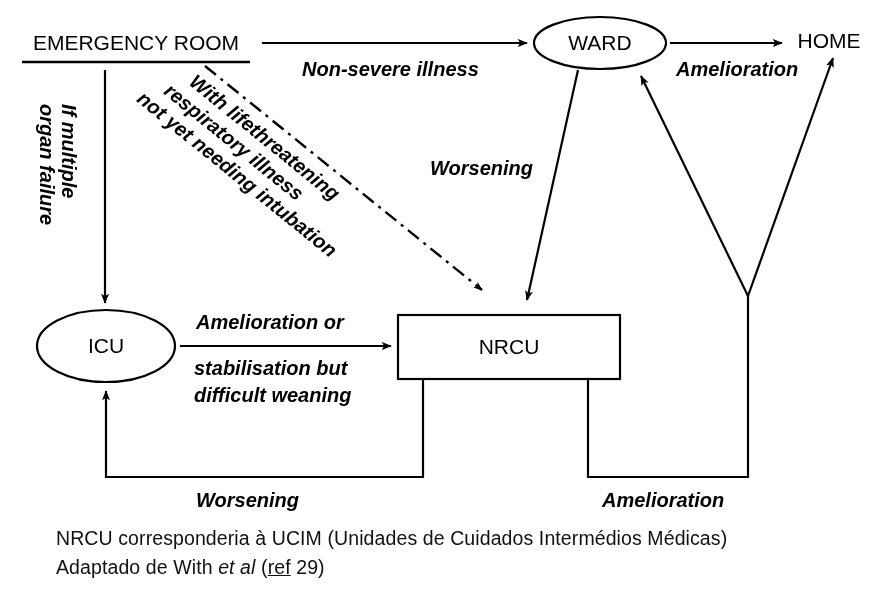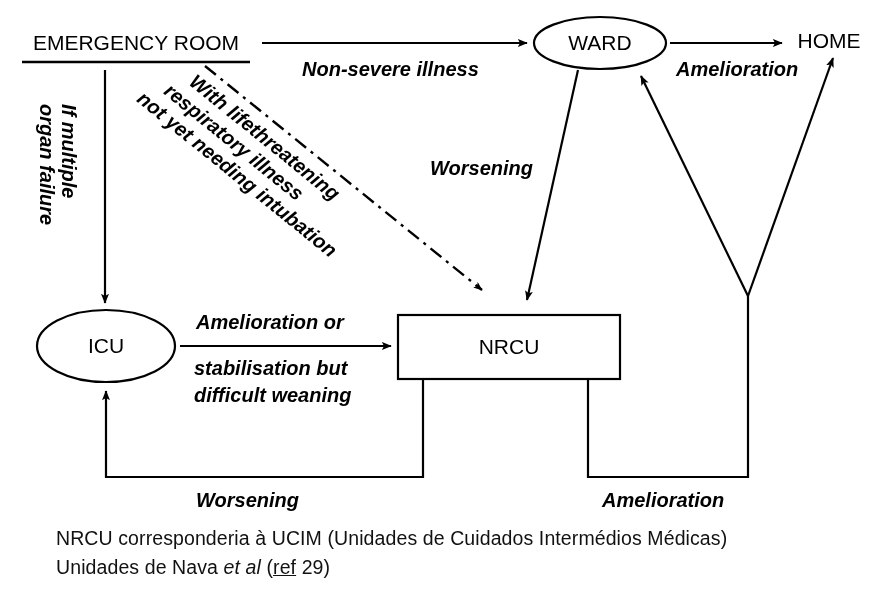--- a/index.html
+++ b/index.html
@@ -120,16 +120,16 @@
     <text class="edge-label" x="196" y="329">Amelioration or</text>
     <text class="edge-label" x="194" y="375">stabilisation but</text>
     <text class="edge-label" x="194" y="402">difficult weaning</text>
 
     <text class="edge-label" x="196" y="507">Worsening</text>
     <text class="edge-label" x="602" y="507">Amelioration</text>
   </svg>
 
   <div class="caption">
     <div class="ln"><span>NRCU corresponderia à UCIM (Unidades de Cuidados Intermédios Médicas)</span></div>
-    <div class="ln"><span>Unidades de Nava </span><i>et al</i><span> (</span><u>ref</u><span> 29)</span></div>
+    <div class="ln"><span>Adaptado de With </span><i>et al</i><span> (</span><u>ref</u><span> 29)</span></div>
   </div>
 
 </div>
 
 </body></html>

